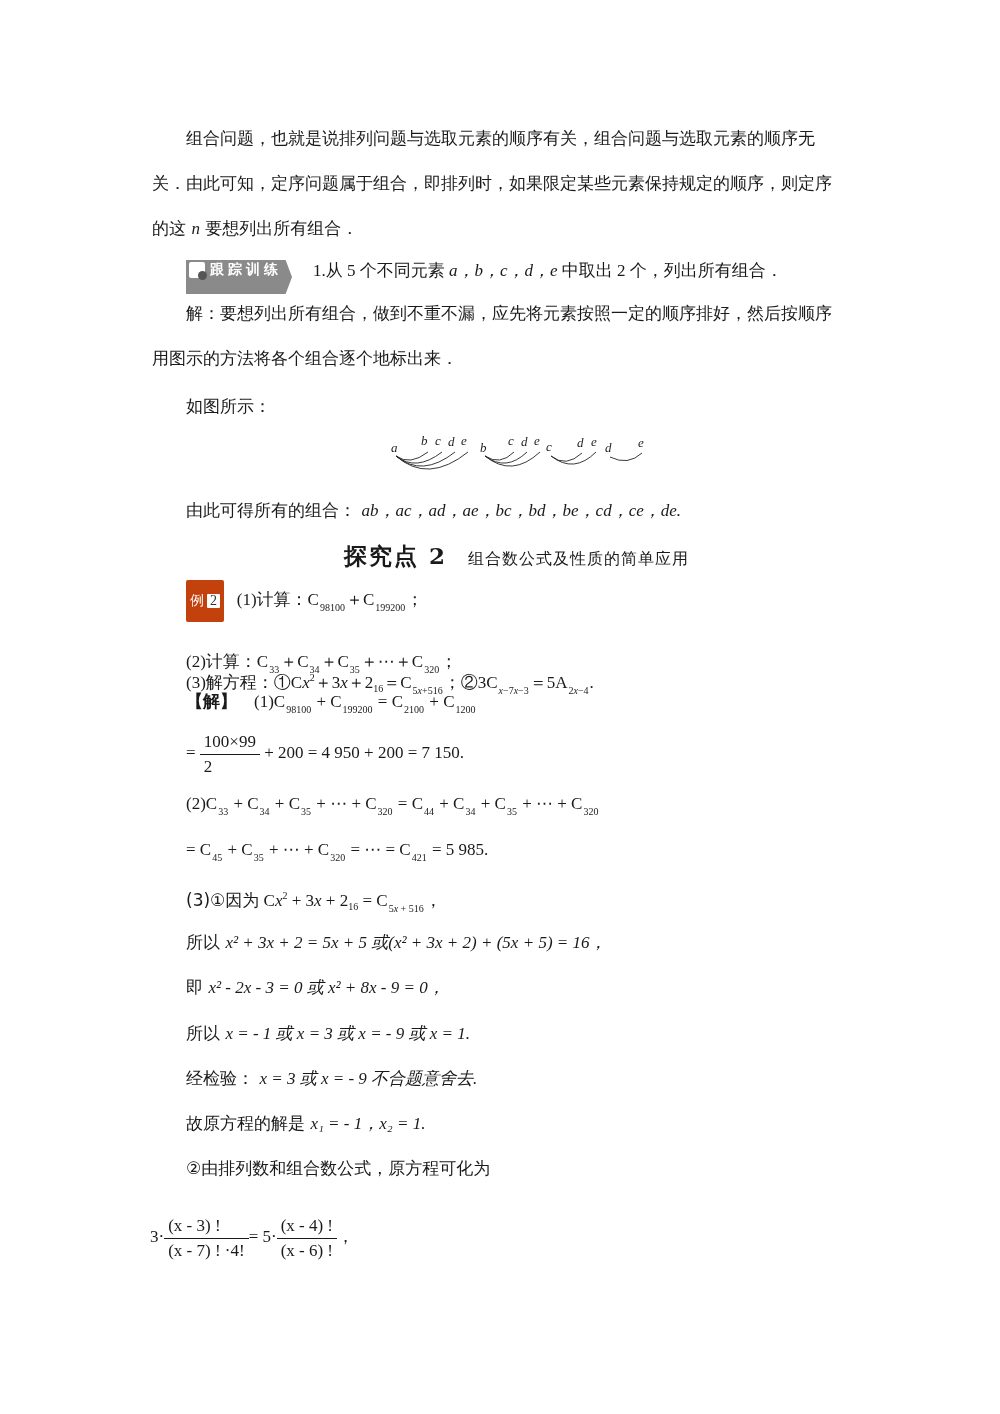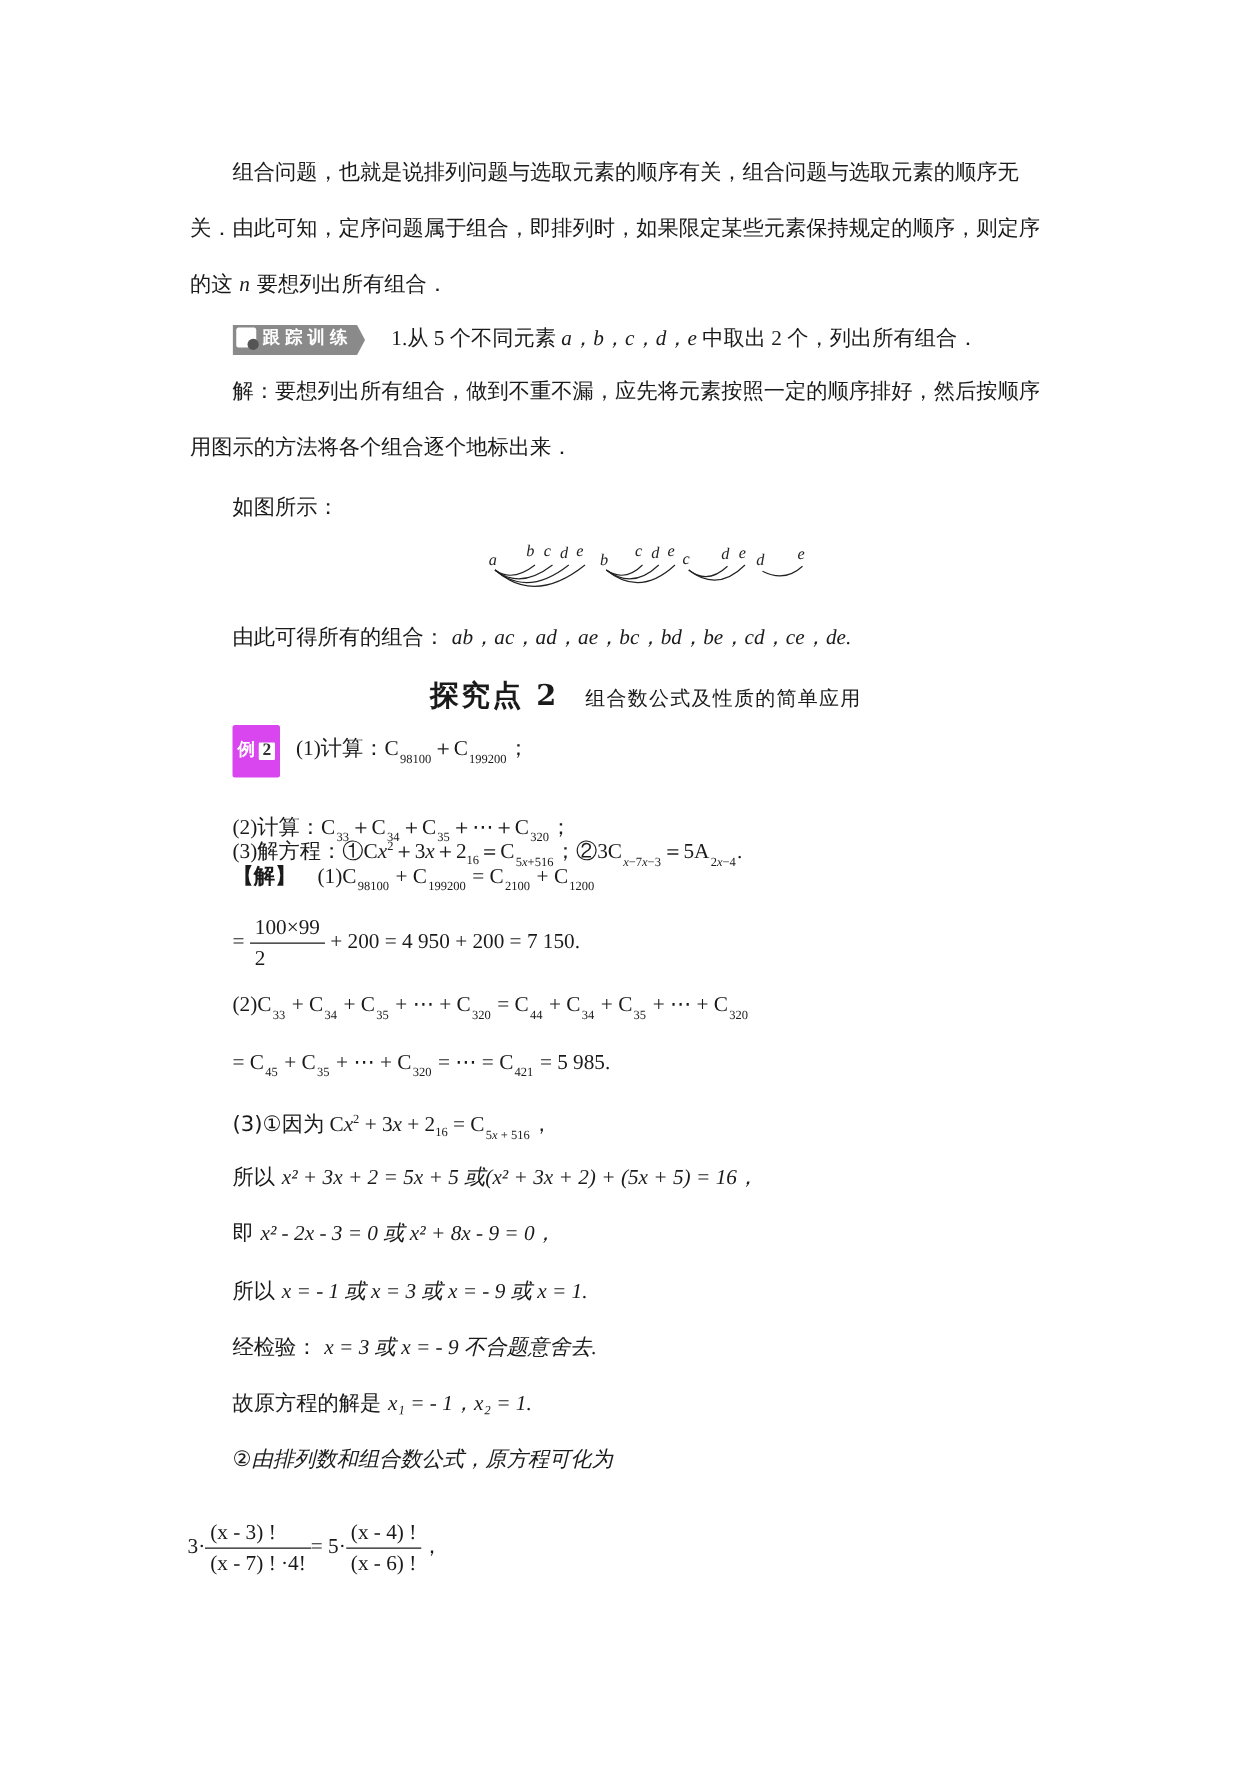--- a/index.html
+++ b/index.html
@@ -7,26 +7,26 @@
          font-family: "DejaVu Sans", "Liberation Sans", sans-serif; color: #1a1a1a; }
   .line { position: absolute; left: 152px; white-space: nowrap; font-size: 17px; line-height: 24px; }
   .indent { left: 186px; }
   .serif { font-family: "Liberation Serif", "DejaVu Serif", serif; }
   i, .it { font-family: "Liberation Serif", "DejaVu Serif", serif; font-style: italic; }
   .math { font-family: "Liberation Serif", "DejaVu Serif", serif; font-size: 17px; }
   .ss { display: inline-flex; flex-direction: row; vertical-align: -6px; font-size: 10px; line-height: 10px; margin-left: 1px; margin-right: 1px; }
   .ss span { display: block; }
   sup { font-size: 10px; }
   sub { font-size: 10px; }
-  .badge-track { position: absolute; left: 186px; top: 260px; width: 106px; height: 24px;
+  .badge-track { position: absolute; left: 186px; top: 260px; width: 106px; height: 34px;
                  background: #8a8a8a; clip-path: polygon(0 0, 94% 0, 100% 50%, 94% 100%, 0 100%); }
   .badge-track .ic { position: absolute; left: 3px; top: 2px; width: 16px; height: 16px; background: #fff; border-radius: 2px; }
   .badge-track .ic::after { content: ""; position: absolute; right: -2px; bottom: -2px; width: 9px; height: 9px; border-radius: 50%; background: #555; }
   .badge-track .lbl { position: absolute; left: 24px; top: 1px; color: #fff; font-size: 14px; letter-spacing: 4px; font-weight: bold; }
-  .ex-badge { display: inline-block; background: #d946ef; color: #fff; font-weight: bold; font-size: 14px; padding: 12px 4px; border-radius: 2px; line-height: 18px; }
+  .ex-badge { display: inline-block; background: #c2410c; color: #fff; font-weight: normal; font-size: 14px; padding: 12px 4px; border-radius: 2px; line-height: 18px; }
   .ex-badge .num { display: inline-block; background: #fff; color: #333; padding: 0 3px; margin-left: 3px; border-radius: 1px; line-height: 14px; }
   .heading { position: absolute; left: 344px; top: 541px; white-space: nowrap; }
   .heading .big { font-size: 23px; font-weight: bold; letter-spacing: 2px; font-family: "DejaVu Serif", serif; }
   .heading .sub { font-size: 16px; margin-left: 16px; letter-spacing: 1px; text-align: center; }
   .frac { display: inline-flex; flex-direction: column; align-items: flex-start; vertical-align: middle; font-family: Liberation Serif, serif; }
   .frac .num, .frac .den { padding: 0 4px; }
   .frac .bar { height: 1px; background: #1a1a1a; align-self: stretch; }
   .diagram { position: absolute; left: 388px; top: 432px; }
 </style>
 </head>
@@ -210,21 +210,21 @@
 </div>
 <div class="line indent" style="top:1021px;">
   <span>所以</span> <span class="math it">x = - 1 或 x = 3 或 x = - 9 或 x = 1.</span>
 </div>
 <div class="line indent" style="top:1066px;">
   <span>经检验：</span> <span class="math it">x = 3 或 x = - 9 不合题意舍去.</span>
 </div>
 <div class="line indent" style="top:1111px;">
   <span>故原方程的解是</span> <span class="math it">x₁ = - 1，x₂ = 1.</span>
 </div>
-<div class="line indent" style="top:1156px;font-style:italic;">②由排列数和组合数公式，原方程可化为</div>
+<div class="line indent" style="top:1156px;">②由排列数和组合数公式，原方程可化为</div>
 
 <div class="line math" style="left:150px; top:1214px;">
   <span>3·</span><span class="frac">
       <span class="num">(x - 3) !</span>
       <span class="bar"></span>
       <span class="den">(x - 7) ! ·4!</span>
     </span><span>= 5·</span><span class="frac">
       <span class="num">(x - 4) !</span>
       <span class="bar"></span>
       <span class="den">(x - 6) !</span>

